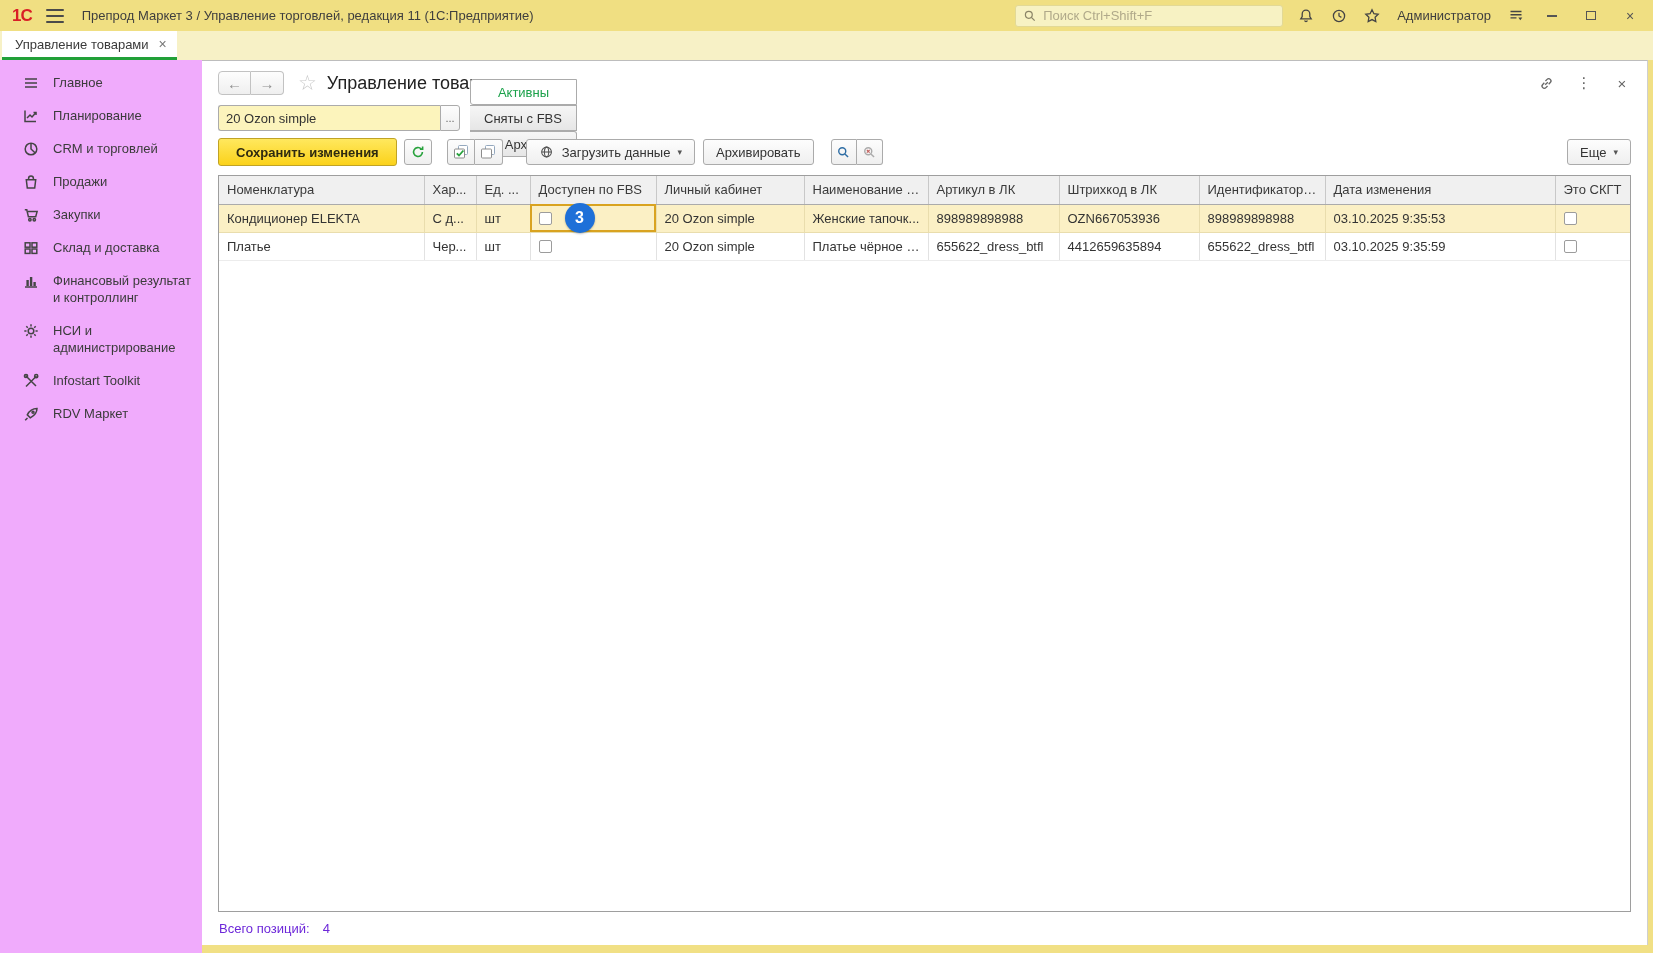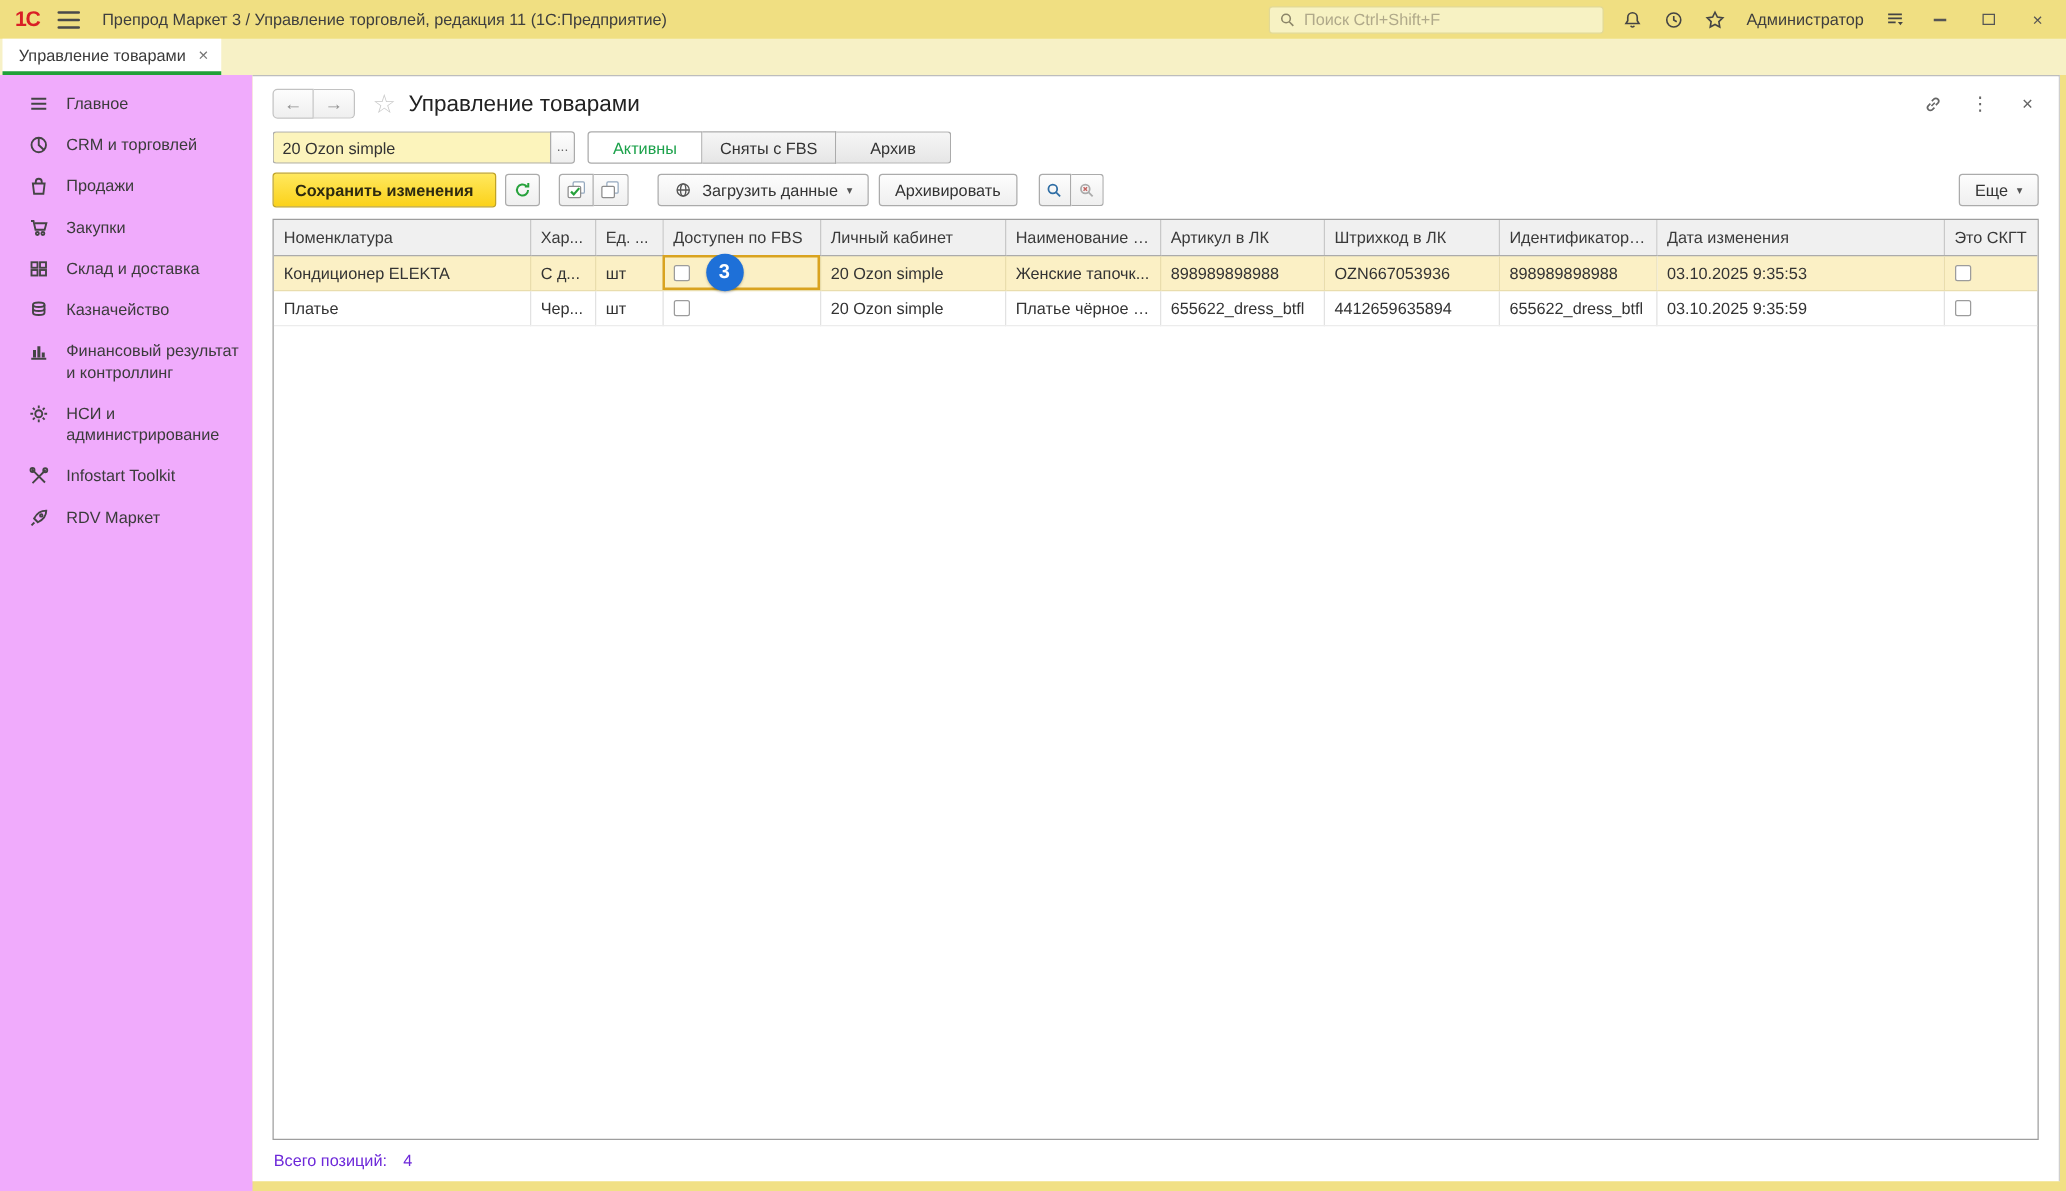--- a/index.html
+++ b/index.html
@@ -49,21 +49,21 @@
   .navbtn.first { border-radius:4px 0 0 4px; }
   .navbtn.last { border-radius:0 4px 4px 0; border-left:none; }
   .fav-star { font-size:21px; color:#C9C9C9; margin:0 10px 0 14px; cursor:pointer; }
   .page-title { font-size:18px; color:#222; }
   .fh-right { margin-left:auto; display:flex; align-items:center; gap:20px; }
   .fh-icon { color:#666; cursor:pointer; display:flex; align-items:center; justify-content:center; width:18px; height:18px; font-size:15px; }
 
   .filter-row { display:flex; align-items:center; margin:7px 16px 0; height:26px; }
   .filter-input { width:222px; height:26px; background:#FCF4BC; border:1px solid #ABABAB; border-right:none; border-radius:3px 0 0 3px; padding:0 7px; font-size:13px; color:#333; outline:none; font-family:inherit; }
   .choose-btn { width:20px; height:26px; background:linear-gradient(#FDFDFD,#EFEFEF); border:1px solid #ABABAB; border-radius:0 3px 3px 0; color:#666; font-size:11px; display:flex; align-items:center; justify-content:center; cursor:pointer; }
-  .seg { display:flex; margin-left:10px; }
+  .seg { display:flex; margin-left:10px;flex-direction:column; }
   .seg-btn { min-width:92px; height:26px; background:linear-gradient(#F6F6F6,#E6E6E6); border:1px solid #ABABAB; border-left:none; color:#333; font-size:13px; padding:0 14px; cursor:pointer; font-family:inherit; }
   .seg-btn:first-child { border-left:1px solid #ABABAB; border-radius:3px 0 0 3px; }
   .seg-btn:last-child { border-radius:0 3px 3px 0; }
   .seg-btn.active { background:#fff; color:#1BA14A; }
 
   .toolbar { display:flex; align-items:center; margin:7px 16px 0; height:28px; }
   .btn { height:26px; background:linear-gradient(#FDFDFD,#EFEFEF); border:1px solid #ABABAB; border-radius:3px; color:#333; font-size:13px; display:inline-flex; align-items:center; justify-content:center; padding:0 12px; gap:7px; cursor:pointer; font-family:inherit; }
   .btn-save { height:28px; background:linear-gradient(#FFE85E,#FBD21A); border:1px solid #C0A325; border-radius:3px; font-weight:700; color:#2e2a10; padding:0 17px; font-size:13px; cursor:pointer; font-family:inherit; }
   .btn-icon { width:28px; padding:0; }
   .group { display:flex; }
@@ -155,20 +155,30 @@
       <span class="ic">
         <svg width="18" height="18" viewBox="0 0 18 18" fill="none" stroke="#444" stroke-width="1.5">
           <path d="M3 5h12M3 9h12M3 13h12"></path>
         </svg>
       </span>
       <span class="lbl">Главное</span>
     </div>
     <div class="side-item">
       <span class="ic">
         <svg width="18" height="18" viewBox="0 0 18 18" fill="none" stroke="#444" stroke-width="1.5">
+          <path d="M3 3.5v11h11"></path>
+          <path d="M5 11l3-3 2 2 4-4.5"></path>
+          <path d="M11.5 5.5h2.5V8"></path>
+        </svg>
+      </span>
+      <span class="lbl">Планирование</span>
+    </div>
+    <div class="side-item">
+      <span class="ic">
+        <svg width="18" height="18" viewBox="0 0 18 18" fill="none" stroke="#444" stroke-width="1.5">
           <circle cx="9" cy="9" r="5.8"></circle>
           <path d="M9 3.2V9l4.2 4"></path>
         </svg>
       </span>
       <span class="lbl">CRM и торговлей</span>
     </div>
     <div class="side-item">
       <span class="ic">
         <svg width="18" height="18" viewBox="0 0 18 18" fill="none" stroke="#444" stroke-width="1.5">
           <path d="M4.3 6.8h9.4l-1 8.2H5.3z"></path>
@@ -190,30 +200,20 @@
     <div class="side-item">
       <span class="ic">
         <svg width="18" height="18" viewBox="0 0 18 18" fill="none" stroke="#444" stroke-width="1.5">
           <rect x="3.2" y="3.8" width="4.8" height="4.4"></rect>
           <rect x="10" y="3.8" width="4.8" height="4.4"></rect>
           <rect x="3.2" y="10" width="4.8" height="4.4"></rect>
           <rect x="10" y="10" width="4.8" height="4.4"></rect>
         </svg>
       </span>
       <span class="lbl">Склад и доставка</span>
-    </div>
-    <div class="side-item">
-      <span class="ic">
-        <svg width="18" height="18" viewBox="0 0 18 18" fill="none" stroke="#444" stroke-width="1.5">
-          <ellipse cx="9" cy="4.8" rx="4.6" ry="1.8"></ellipse>
-          <path d="M4.4 4.8v3.2c0 1 2.1 1.8 4.6 1.8s4.6-.8 4.6-1.8V4.8"></path>
-          <path d="M4.4 8v3.2c0 1 2.1 1.8 4.6 1.8s4.6-.8 4.6-1.8V8"></path>
-        </svg>
-      </span>
-      <span class="lbl">Казначейство</span>
     </div>
     <div class="side-item">
       <span class="ic">
         <svg width="18" height="18" viewBox="0 0 18 18" fill="none" stroke="#444" stroke-width="1.5">
           <path d="M3 15h12"></path>
           <rect x="4.4" y="8" width="2.4" height="6" fill="#444" stroke="none"></rect>
           <rect x="7.9" y="5" width="2.4" height="9" fill="#444" stroke="none"></rect>
           <rect x="11.4" y="10" width="2.4" height="4" fill="#444" stroke="none"></rect>
         </svg>
       </span>

